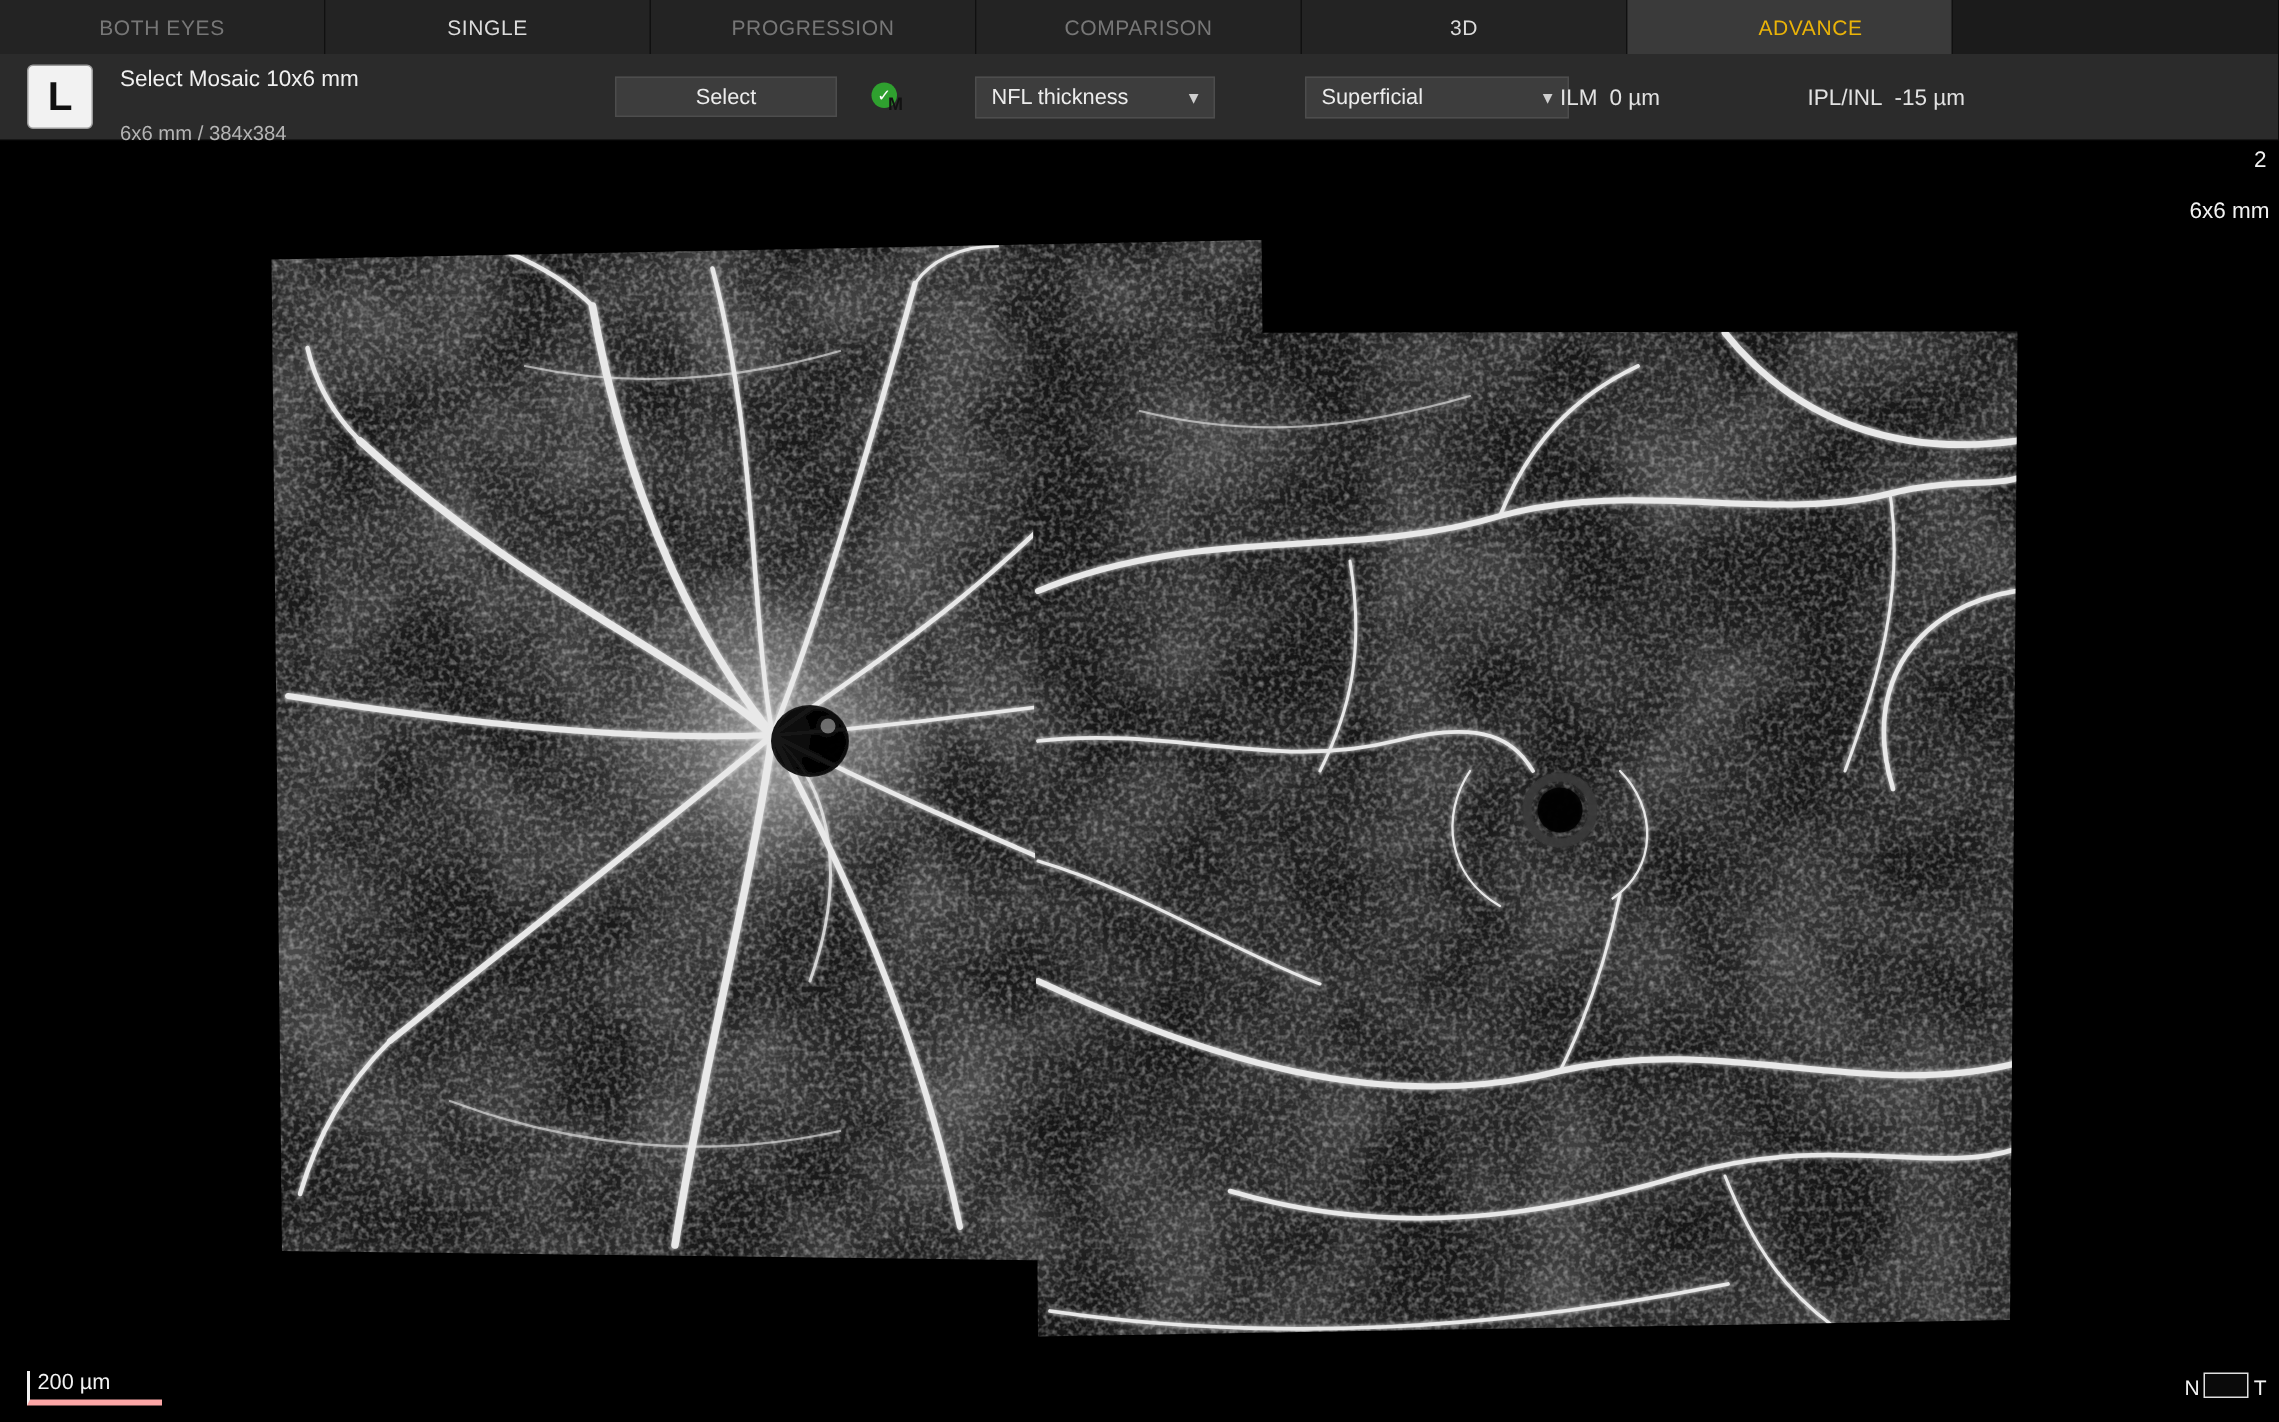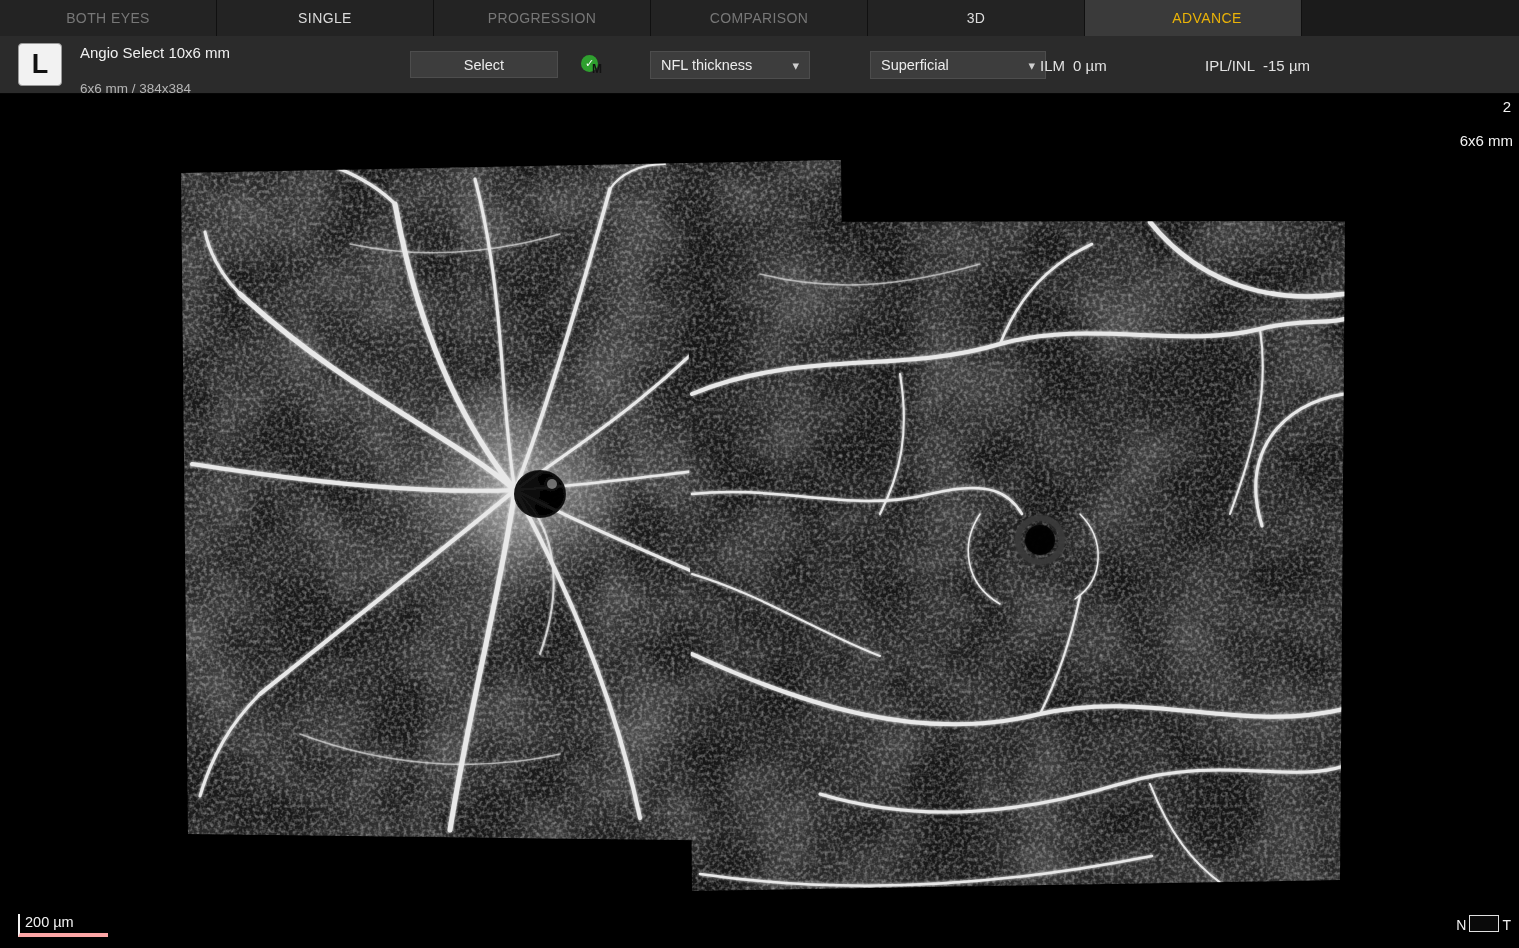--- a/index.html
+++ b/index.html
@@ -56,21 +56,21 @@
   <div class="tab dim">PROGRESSION</div>
   <div class="tab dim">COMPARISON</div>
   <div class="tab">3D</div>
   <div class="tab active">ADVANCE</div>
   <div class="tab-filler"></div>
 </nav>
 
 <div class="toolbar">
   <div class="eye-badge">L</div>
   <div class="scan-info">
-    <div class="scan-title">Angio Select 10x6 mm</div>
+    <div class="scan-title">Select Mosaic 10x6 mm</div>
     <div class="scan-subtitle">6x6 mm / 384x384</div>
   </div>
   <div class="btn">Select</div>
   <div class="mosaic-icon">
     <span class="mosaic-circle" style="background:#2fa02f">✓</span>
     <span class="mosaic-m">M</span>
   </div>
   <div class="dropdown dd-layer">
     <span>NFL thickness</span>
     <span class="chev">▾</span>

